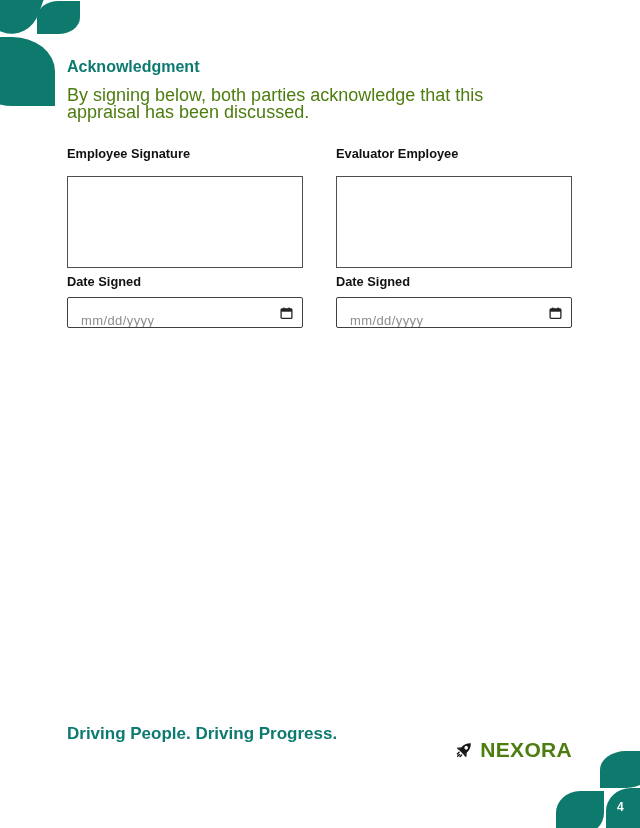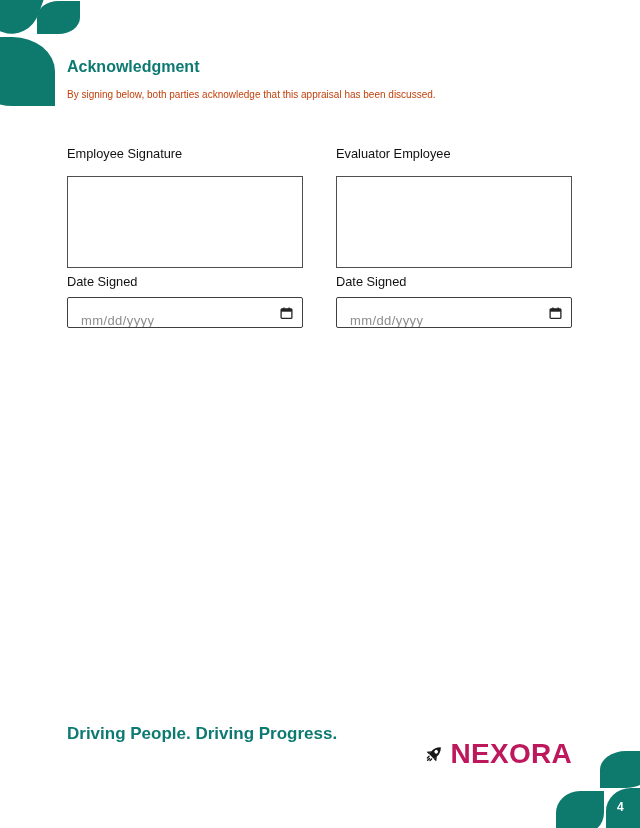--- a/index.html
+++ b/index.html
@@ -26,29 +26,29 @@
     position:absolute; left:11px; top:12px;
     color:#ffffff; font-size:12px; font-weight:700;
   }
 
   .title {
     position:absolute; left:67px; top:58px;
     font-size:16px; font-weight:700; color:#0d7a71;
   }
   .intro {
     position:absolute; left:67px; top:87px; width:480px;
-    font-size:10px; line-height:16.5px; color:#c2410c;
+    font-size:18px; line-height:16.5px; color:#4d7c0f;
   }
 
   .sig-col { position:absolute; top:146px; width:236px; }
   .col-left  { left:67px; }
   .col-right { left:336px; }
   .field-label {
     display:block; font-size:12.8px; line-height:15px;
-    font-weight:400; color:#111111;
+    font-weight:700; color:#111111;
   }
   .sig-box {
     margin-top:15px; width:236px; height:92px;
     background:#ffffff; border:1px solid #4f4f4f;
   }
   .date-label { margin-top:6px; }
   .date-wrap { position:relative; margin-top:8px; width:236px; }
   .date-input {
     width:236px; height:31px;
     border:1.5px solid #3f3f3f; border-radius:2px;
@@ -68,21 +68,21 @@
 
   .tagline {
     position:absolute; left:67px; top:724px;
     font-size:17px; font-weight:700; color:#0d7a71;
   }
   .logo {
     position:absolute; right:68px; top:738px;
     display:flex; align-items:center; gap:5px;
   }
   .logo-text {
-    font-size:28px; font-weight:700; letter-spacing:0.3px; color:#be185d;
+    font-size:21px; font-weight:700; letter-spacing:0.3px; color:#4d7c0f;
   }
 </style>
 </head>
 <body>
 
 <div class="page">
 
   <div class="leaf up leaf-a"></div>
   <div class="leaf up leaf-b"></div>
   <div class="leaf down leaf-c"></div>

